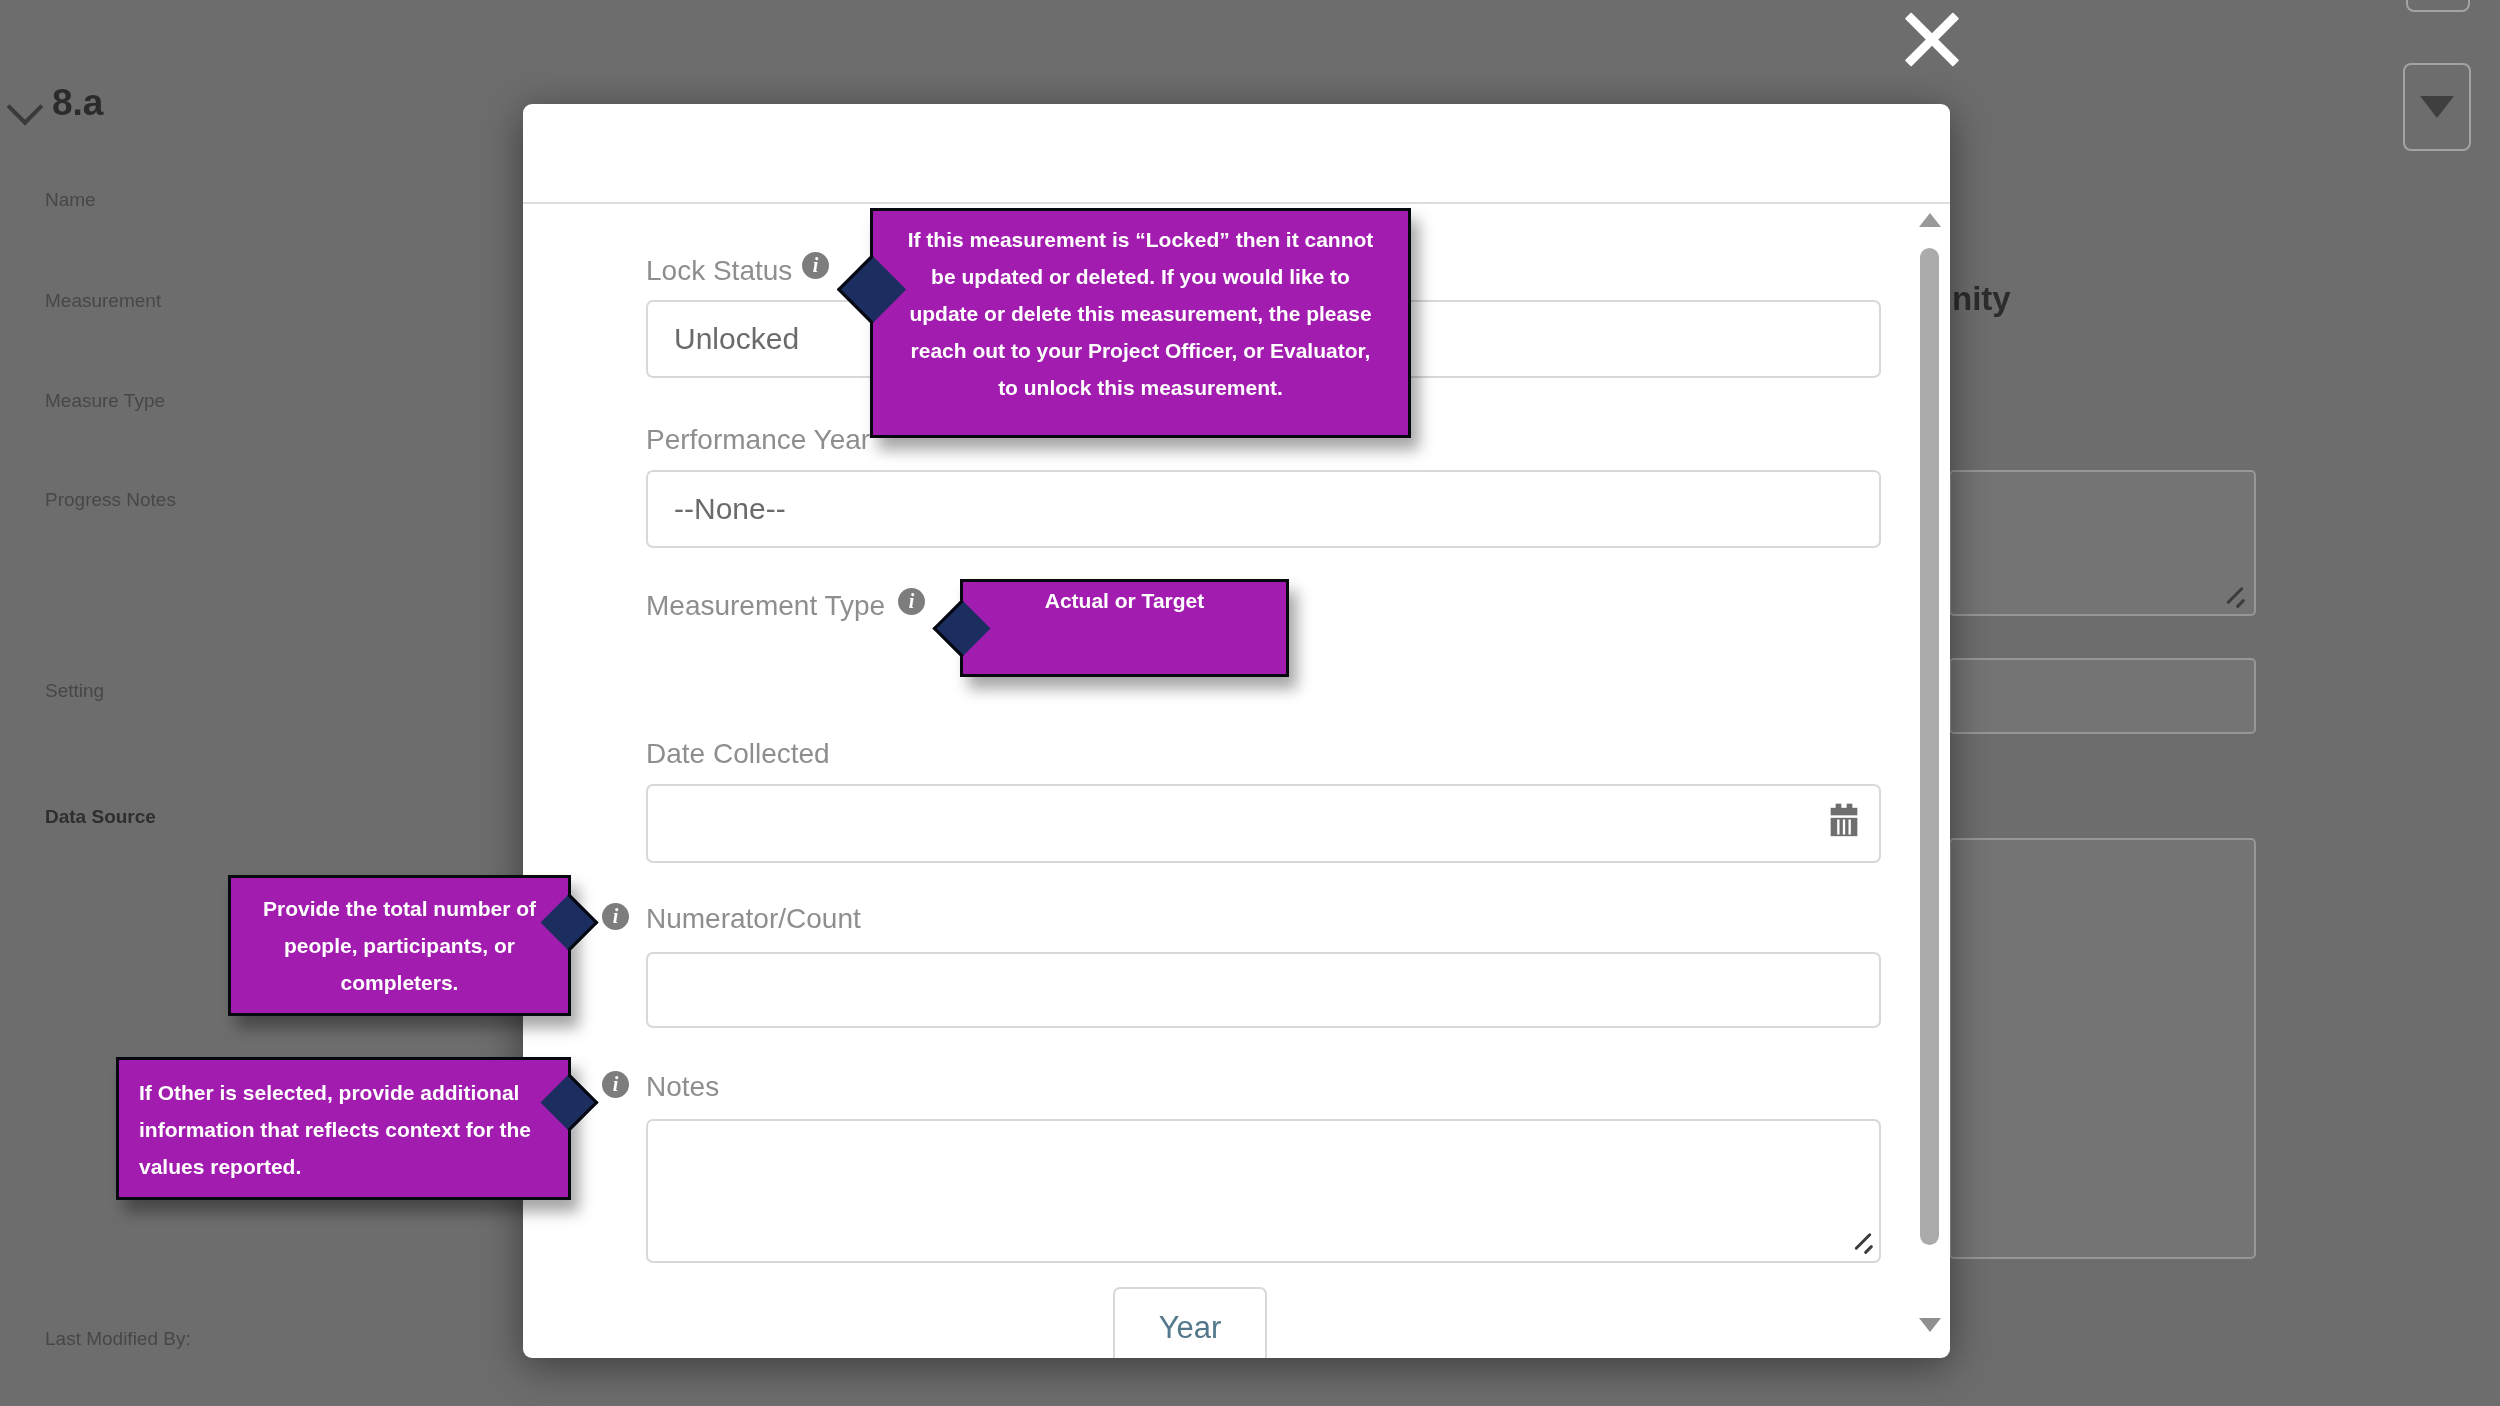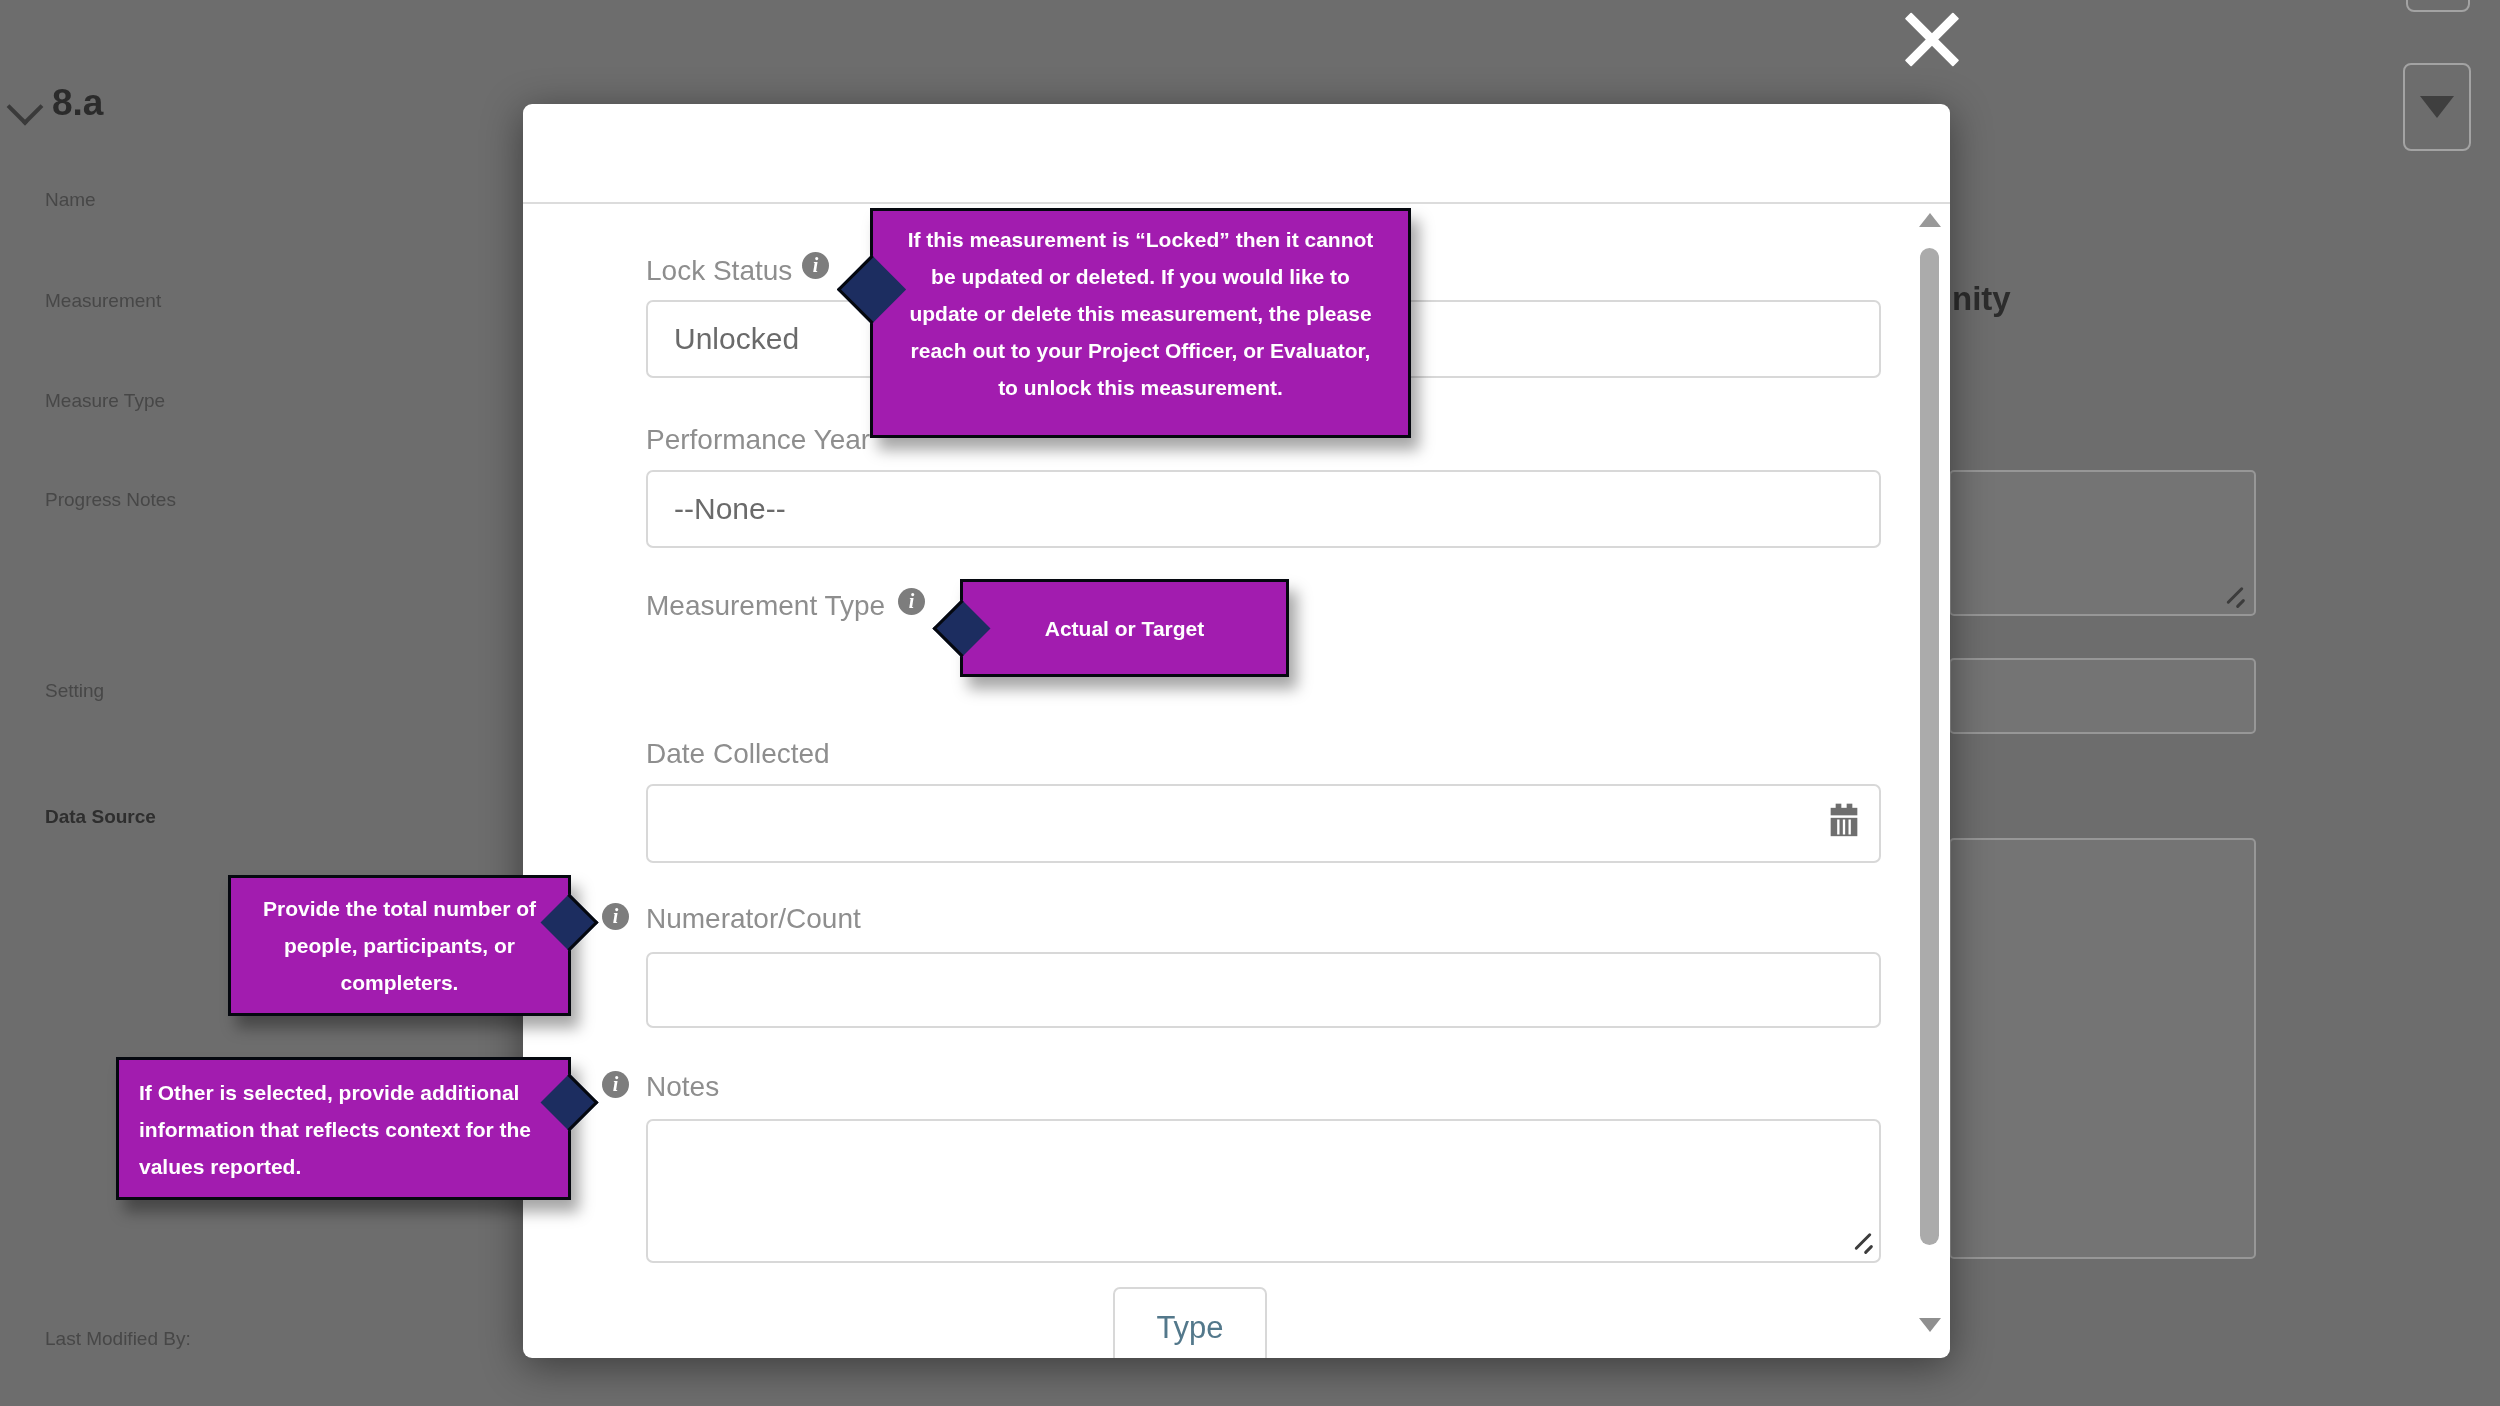--- a/index.html
+++ b/index.html
@@ -135,34 +135,34 @@
   </div>
 
   <span class="info" style="left:79px;top:967px;">i</span>
   <div class="fld-label" style="top:967px">Notes</div>
   <div class="fld" style="top:1015px;height:144px;align-items:flex-start;">
     <span></span>
   </div>
   <span class="rz" style="left:1325px;top:1126px;"></span>
 
   <div class="close-btn">
-    <span>Type</span>
+    <span>Year</span>
   </div>
 
   <span class="sb-up"></span>
   <div class="sb-thumb"></div>
   <span class="sb-down"></span>
 </div>
 
 <div class="tip" style="left:870px;top:208px;width:541px;height:230px;padding:10px 26px;text-align:center;">
   <span class="pt pt-left" style="width:46px;height:46px;left:-26px;top:54px;"></span>
   <span>If this measurement is “Locked” then it cannot be updated or deleted. If you would like to update or  delete this measurement, the please reach out to your Project Officer, or Evaluator, to unlock this measurement.</span>
 </div>
 
-<div class="tip" style="left:960px;top:579px;width:329px;height:98px;display:flex;align-items:center;justify-content:center;">
+<div class="tip" style="left:960px;top:579px;width:329px;height:98px;display:flex;align-items:flex-start;justify-content:center;">
   <span class="pt pt-left" style="width:38px;height:38px;left:-22px;top:26px;"></span>
   <span>Actual or Target</span>
 </div>
 
 <div class="tip" style="left:228px;top:875px;width:343px;height:141px;padding:12px 8px;text-align:center;">
   <span class="pt pt-right" style="width:38px;height:38px;right:-22px;top:24px;"></span>
   <span>Provide the total number of people, participants, or completers.</span>
 </div>
 
 <div class="tip" style="left:116px;top:1049px;width:455px;height:143px;padding:14px 20px;text-align:left;margin-top:8px;">

